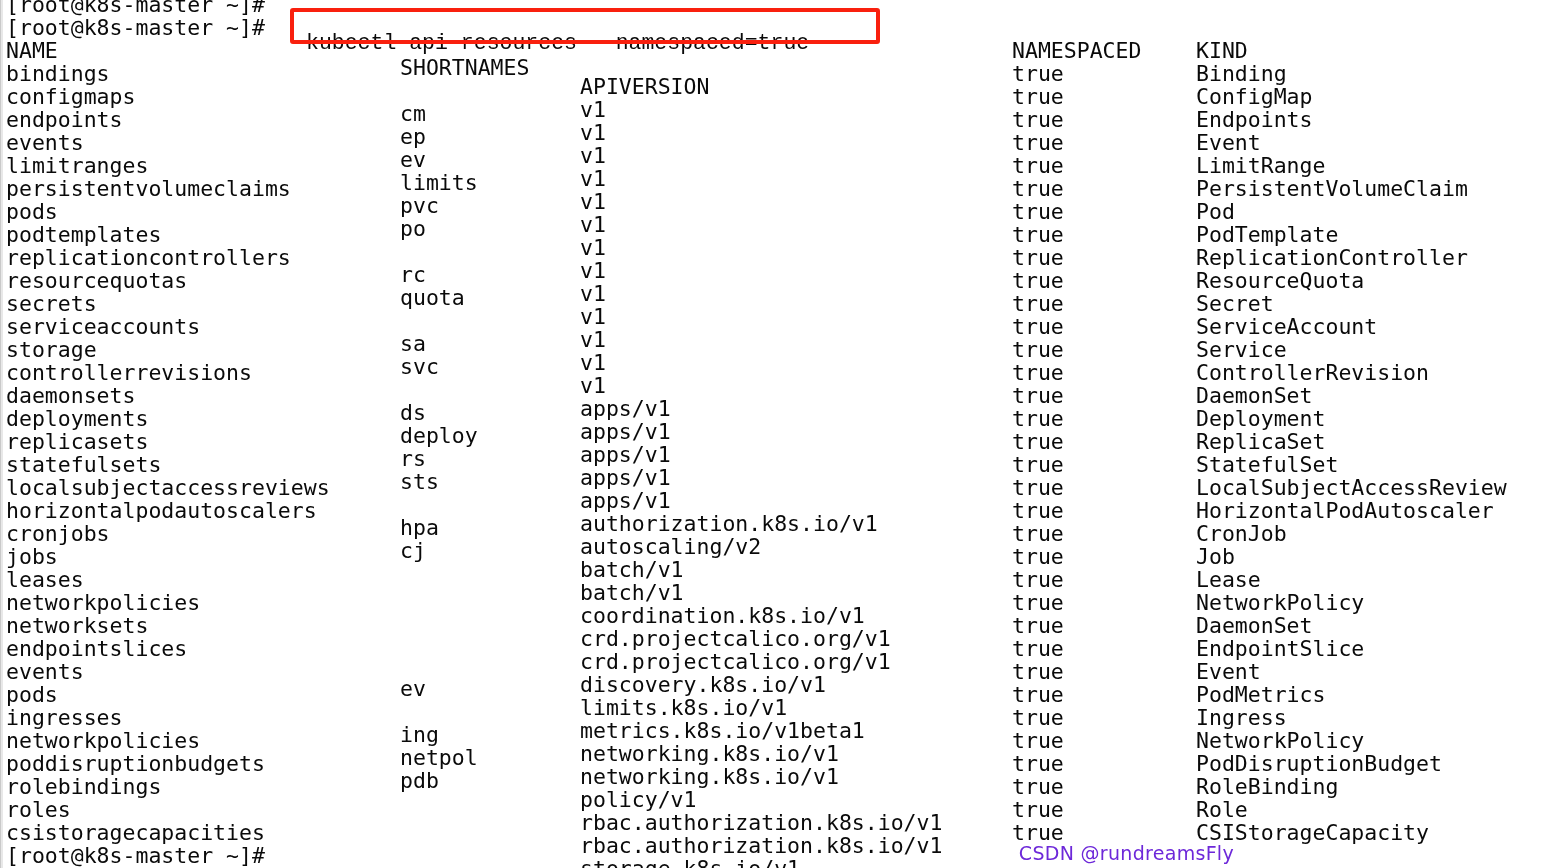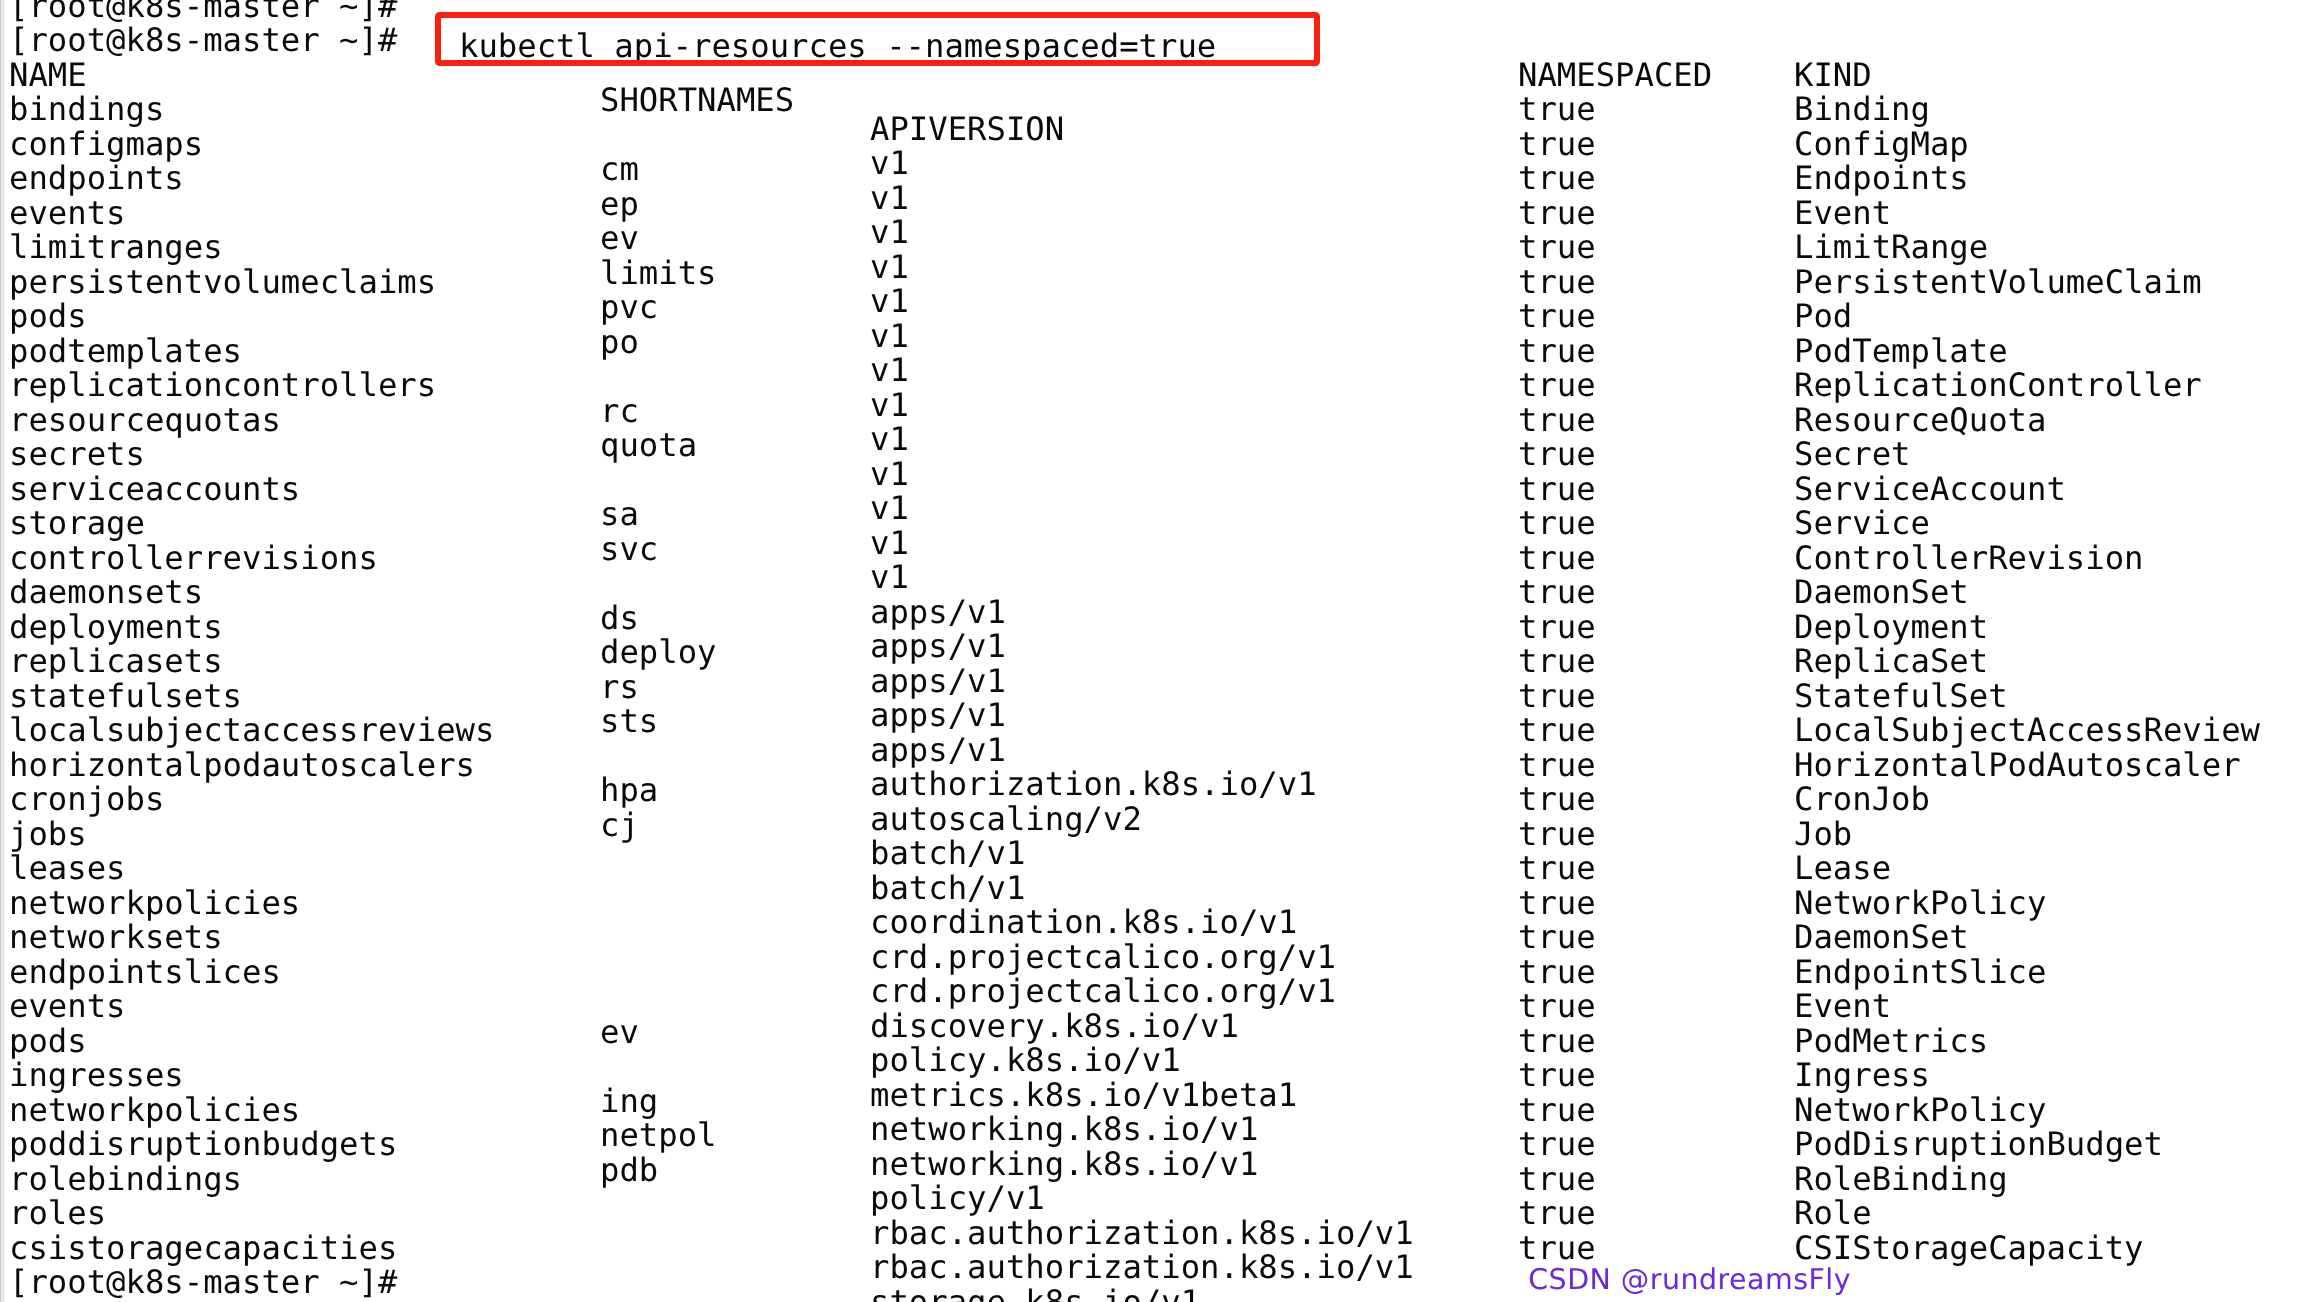--- a/index.html
+++ b/index.html
@@ -77,21 +77,22 @@
     height: 36px;
     border: 4px solid #f9200e;
     border-radius: 3px;
     box-sizing: border-box;
     pointer-events: none;
   }
 
   .cmd-text {
     position: absolute;
     left: 300px;
-    top: 4px;
+    top: 16px;
+    font-family: Liberation Mono, monospace;
   }
 
   .watermark {
     position: absolute;
     right: 10px;
     bottom: 4px;
     font-family: "DejaVu Sans", "Liberation Sans", sans-serif;
     font-size: 19px;
     color: #6d28d9;
     letter-spacing: 0.3px;
@@ -144,21 +145,21 @@
         <div class="row"><span class="c col-name">replicasets</span><span class="c col-short">rs</span><span class="c col-api">apps/v1</span><span class="c col-nsp">true</span><span class="c col-kind">ReplicaSet</span></div>
         <div class="row"><span class="c col-name">statefulsets</span><span class="c col-short">sts</span><span class="c col-api">apps/v1</span><span class="c col-nsp">true</span><span class="c col-kind">StatefulSet</span></div>
         <div class="row"><span class="c col-name">localsubjectaccessreviews</span><span class="c col-short"></span><span class="c col-api">authorization.k8s.io/v1</span><span class="c col-nsp">true</span><span class="c col-kind">LocalSubjectAccessReview</span></div>
         <div class="row"><span class="c col-name">horizontalpodautoscalers</span><span class="c col-short">hpa</span><span class="c col-api">autoscaling/v2</span><span class="c col-nsp">true</span><span class="c col-kind">HorizontalPodAutoscaler</span></div>
         <div class="row"><span class="c col-name">cronjobs</span><span class="c col-short">cj</span><span class="c col-api">batch/v1</span><span class="c col-nsp">true</span><span class="c col-kind">CronJob</span></div>
         <div class="row"><span class="c col-name">jobs</span><span class="c col-short"></span><span class="c col-api">batch/v1</span><span class="c col-nsp">true</span><span class="c col-kind">Job</span></div>
         <div class="row"><span class="c col-name">leases</span><span class="c col-short"></span><span class="c col-api">coordination.k8s.io/v1</span><span class="c col-nsp">true</span><span class="c col-kind">Lease</span></div>
         <div class="row"><span class="c col-name">networkpolicies</span><span class="c col-short"></span><span class="c col-api">crd.projectcalico.org/v1</span><span class="c col-nsp">true</span><span class="c col-kind">NetworkPolicy</span></div>
         <div class="row"><span class="c col-name">networksets</span><span class="c col-short"></span><span class="c col-api">crd.projectcalico.org/v1</span><span class="c col-nsp">true</span><span class="c col-kind">DaemonSet</span></div>
         <div class="row"><span class="c col-name">endpointslices</span><span class="c col-short"></span><span class="c col-api">discovery.k8s.io/v1</span><span class="c col-nsp">true</span><span class="c col-kind">EndpointSlice</span></div>
-        <div class="row"><span class="c col-name">events</span><span class="c col-short">ev</span><span class="c col-api">policy.k8s.io/v1</span><span class="c col-nsp">true</span><span class="c col-kind">Event</span></div>
+        <div class="row"><span class="c col-name">events</span><span class="c col-short">ev</span><span class="c col-api">limits.k8s.io/v1</span><span class="c col-nsp">true</span><span class="c col-kind">Event</span></div>
         <div class="row"><span class="c col-name">pods</span><span class="c col-short"></span><span class="c col-api">metrics.k8s.io/v1beta1</span><span class="c col-nsp">true</span><span class="c col-kind">PodMetrics</span></div>
         <div class="row"><span class="c col-name">ingresses</span><span class="c col-short">ing</span><span class="c col-api">networking.k8s.io/v1</span><span class="c col-nsp">true</span><span class="c col-kind">Ingress</span></div>
         <div class="row"><span class="c col-name">networkpolicies</span><span class="c col-short">netpol</span><span class="c col-api">networking.k8s.io/v1</span><span class="c col-nsp">true</span><span class="c col-kind">NetworkPolicy</span></div>
         <div class="row"><span class="c col-name">poddisruptionbudgets</span><span class="c col-short">pdb</span><span class="c col-api">policy/v1</span><span class="c col-nsp">true</span><span class="c col-kind">PodDisruptionBudget</span></div>
         <div class="row"><span class="c col-name">rolebindings</span><span class="c col-short"></span><span class="c col-api">rbac.authorization.k8s.io/v1</span><span class="c col-nsp">true</span><span class="c col-kind">RoleBinding</span></div>
         <div class="row"><span class="c col-name">roles</span><span class="c col-short"></span><span class="c col-api">rbac.authorization.k8s.io/v1</span><span class="c col-nsp">true</span><span class="c col-kind">Role</span></div>
         <div class="row"><span class="c col-name">csistoragecapacities</span><span class="c col-short"></span><span class="c col-api">storage.k8s.io/v1</span><span class="c col-nsp">true</span><span class="c col-kind">CSIStorageCapacity</span></div>
       </div>
 
     <div class="prompt-line">

